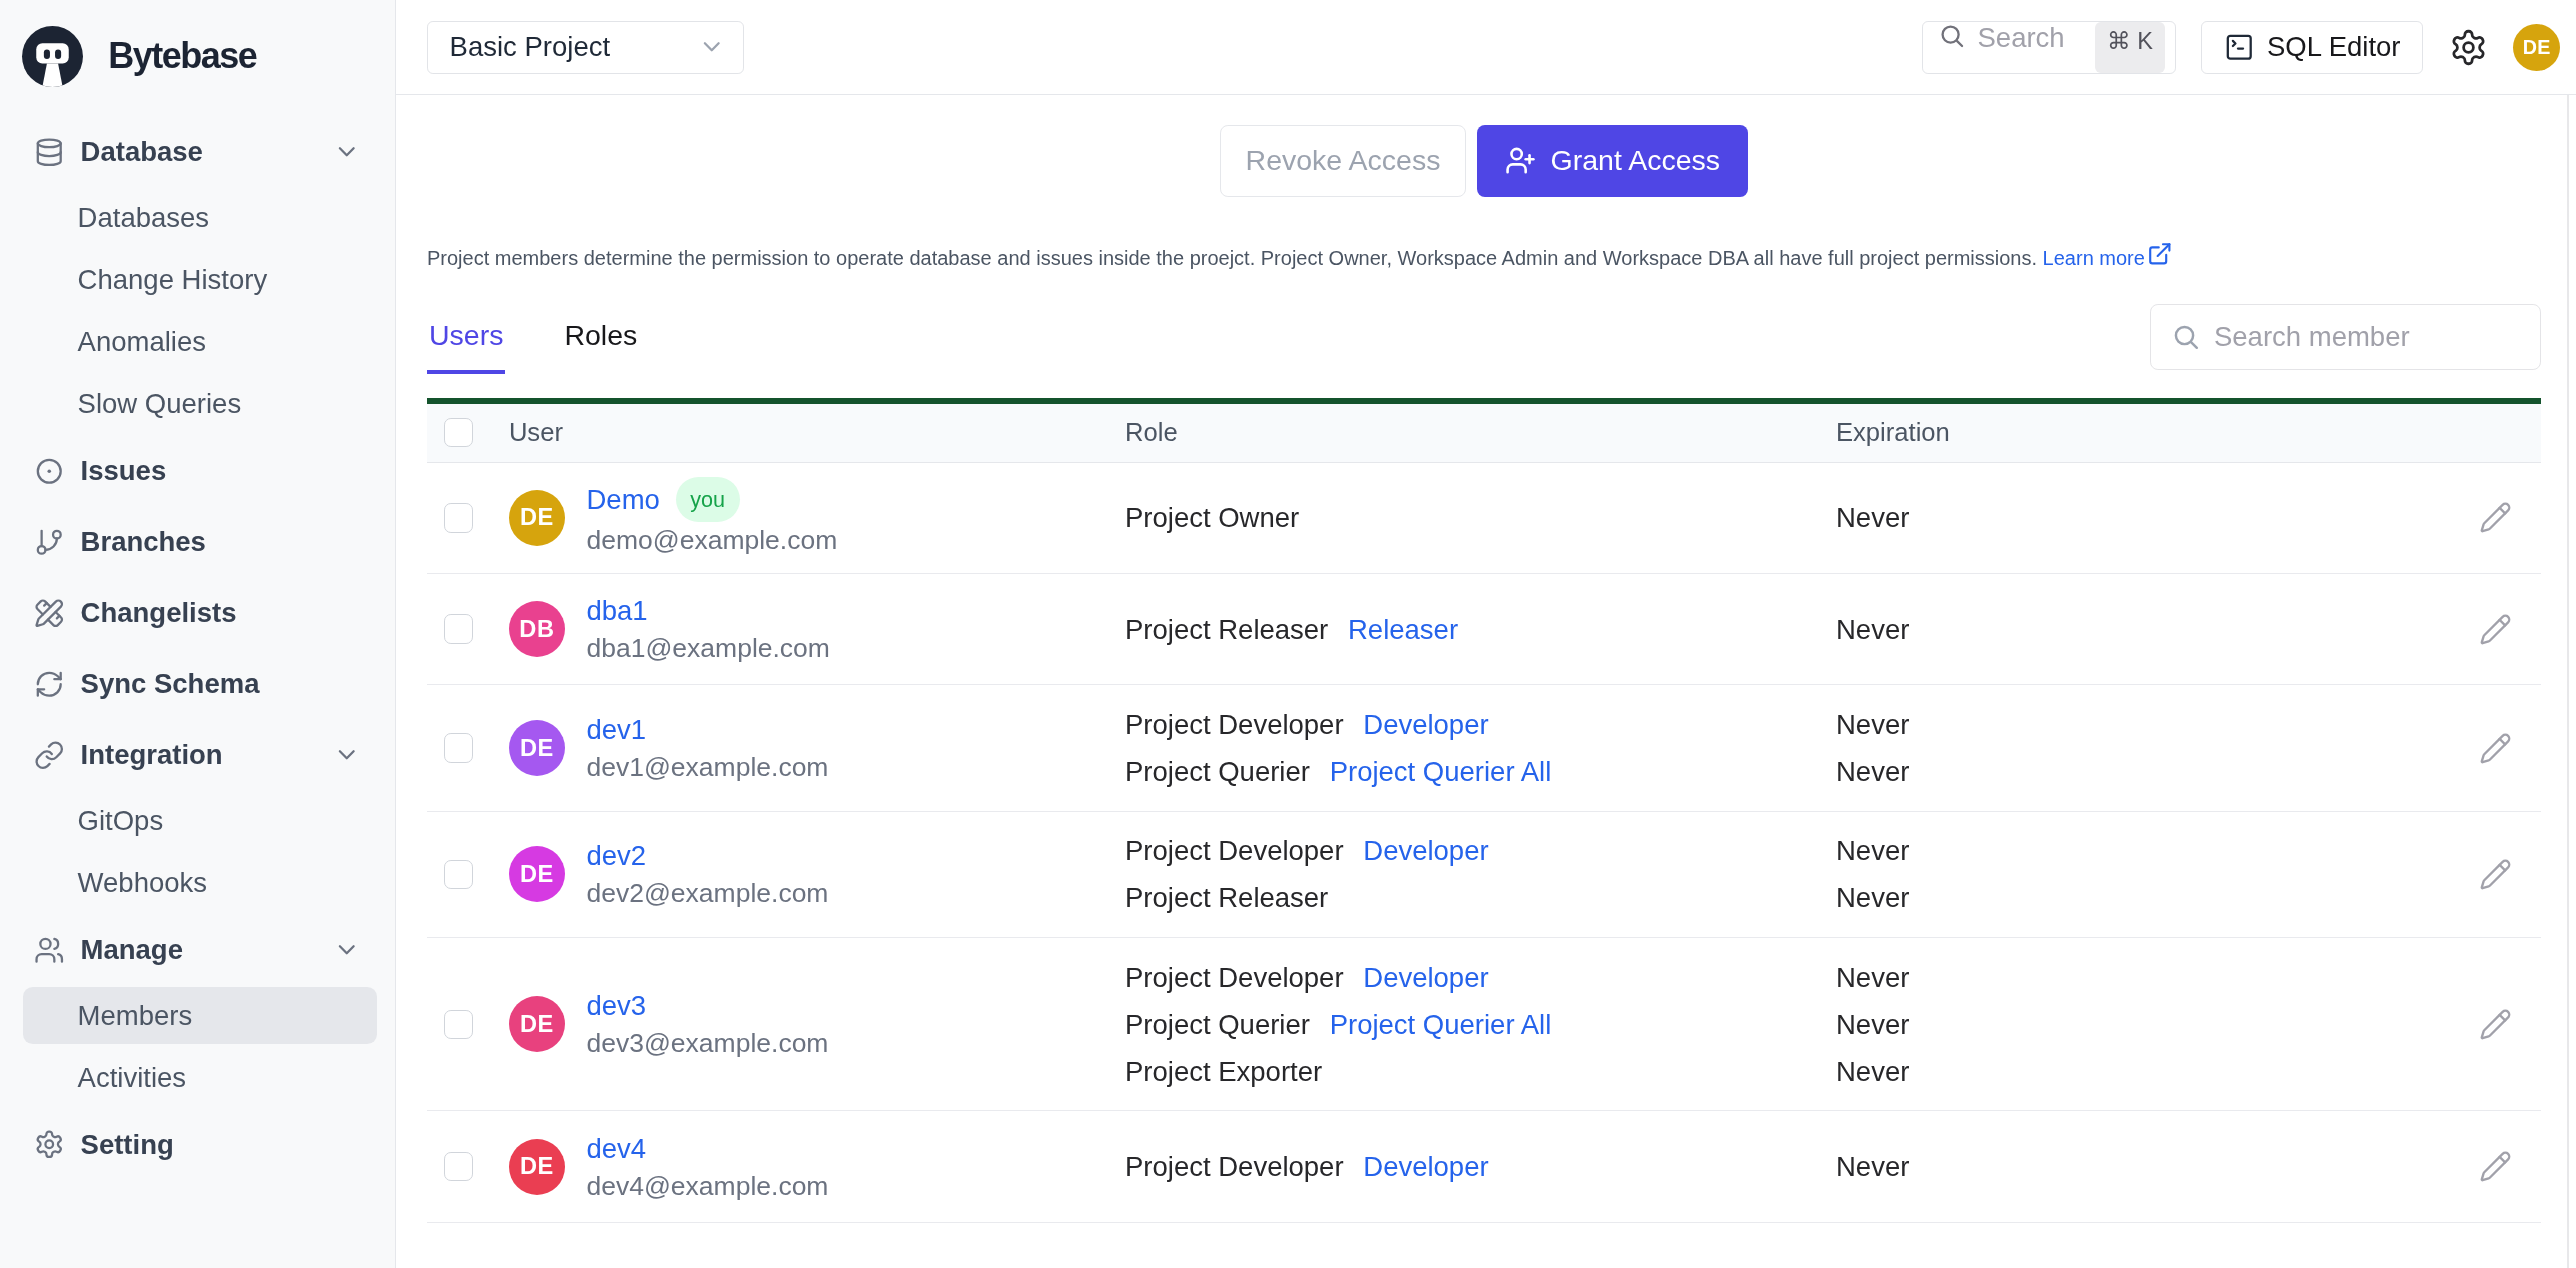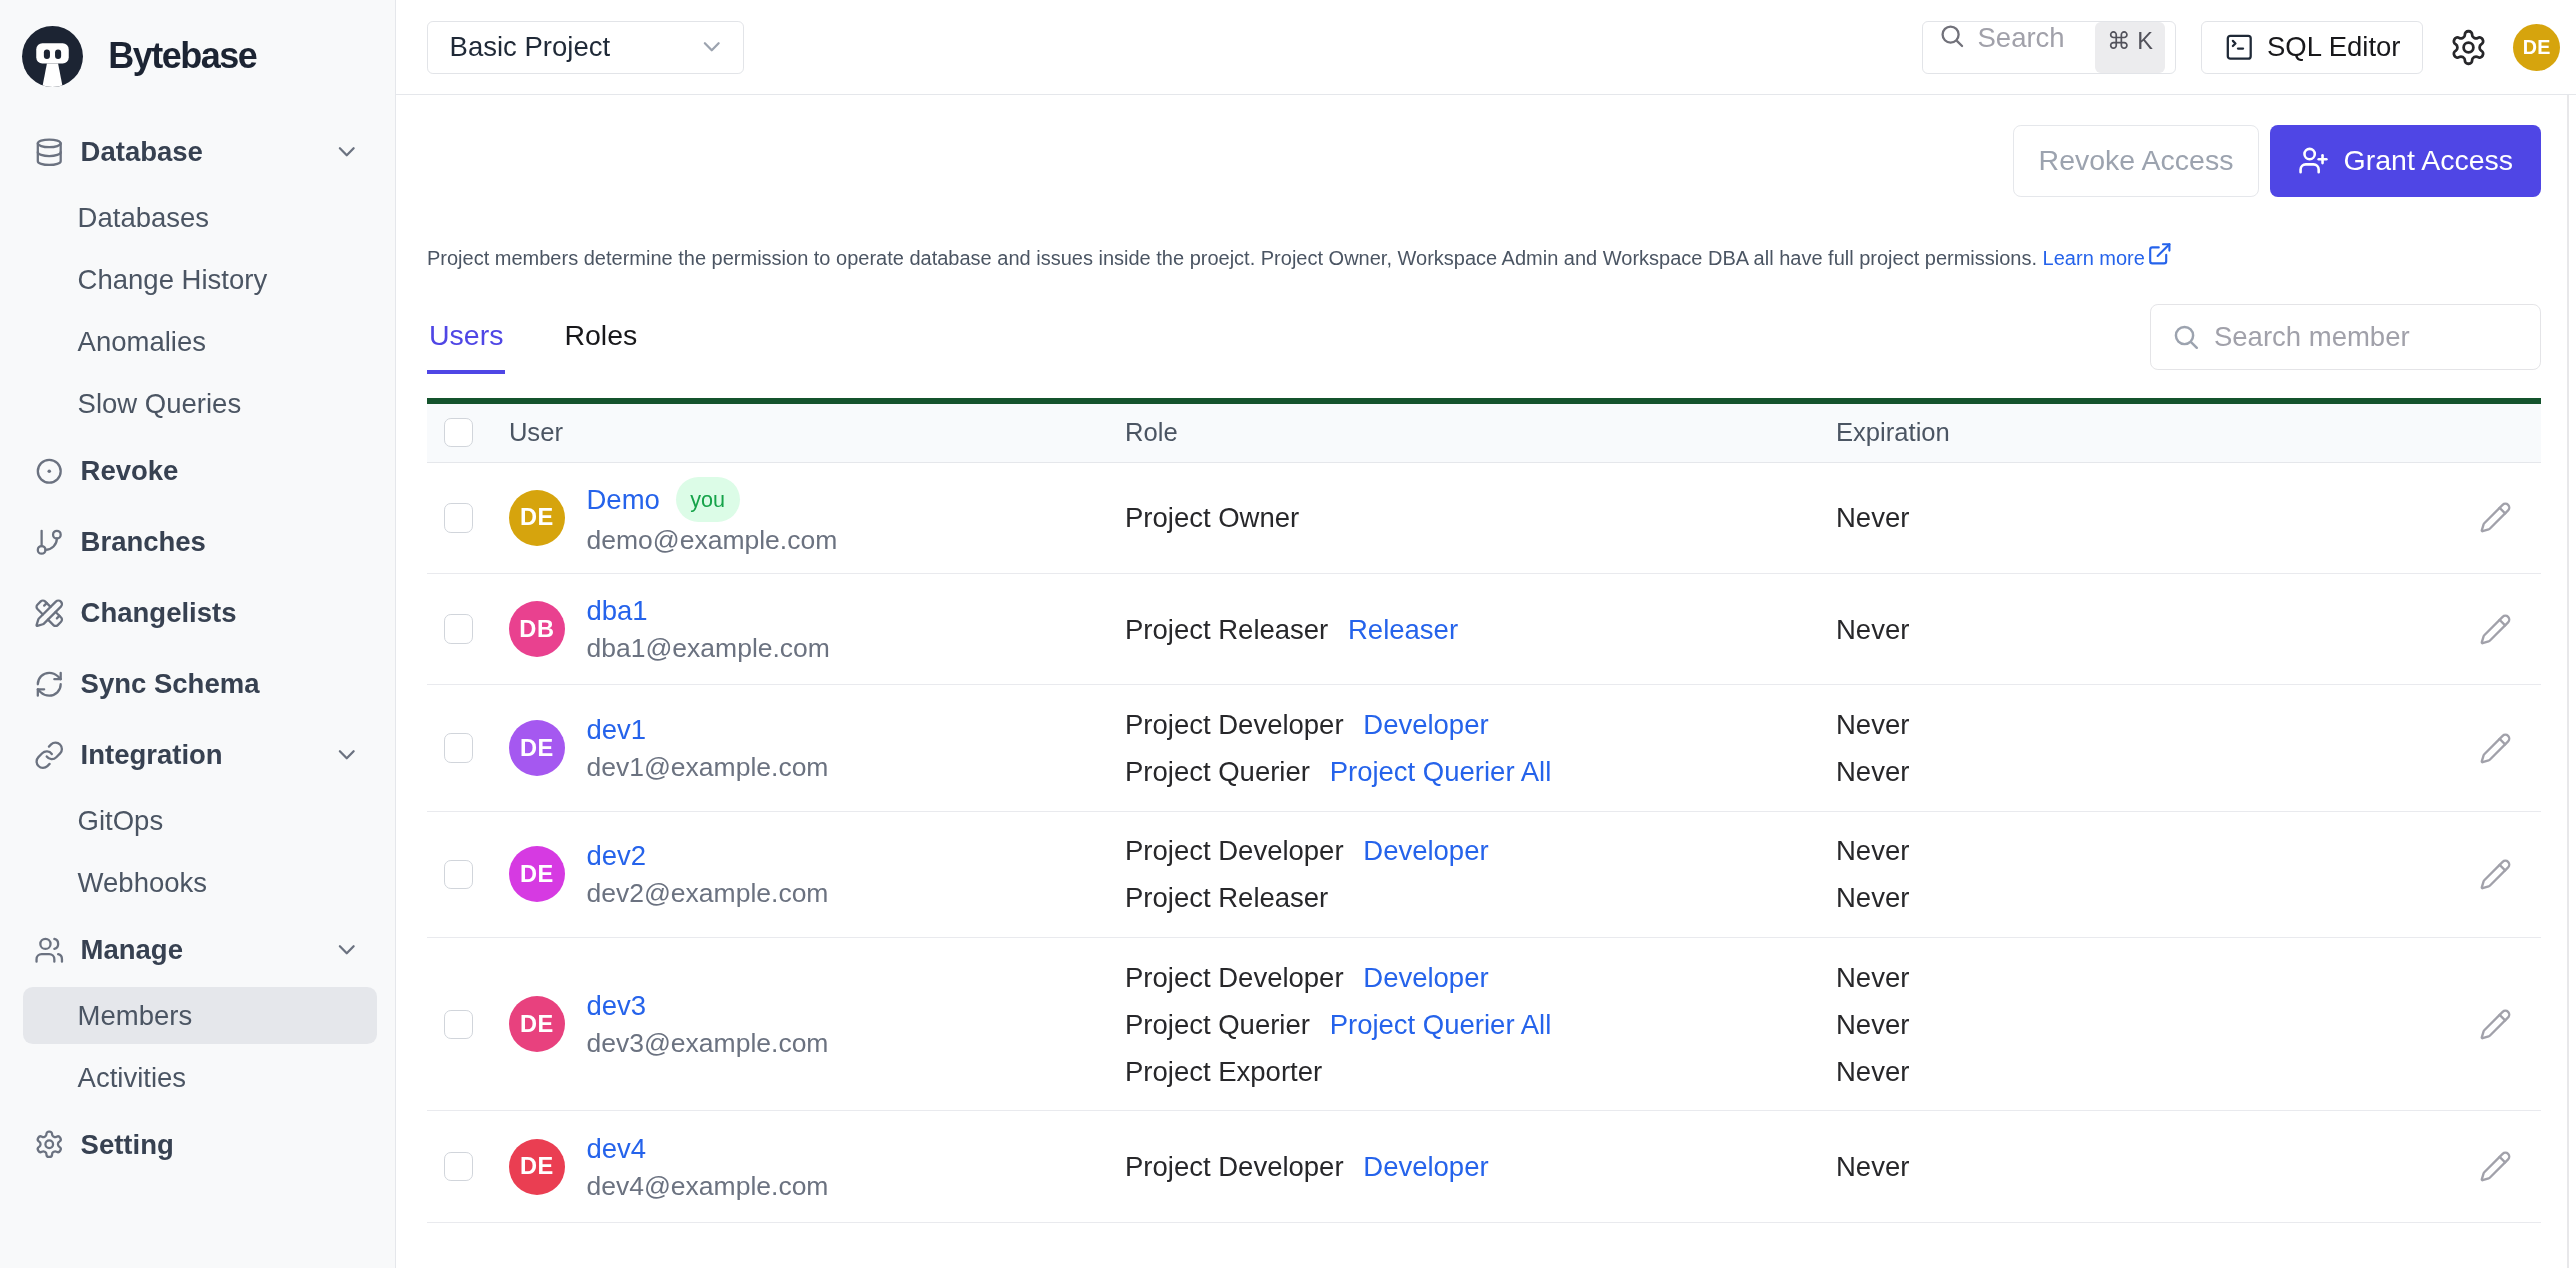--- a/index.html
+++ b/index.html
@@ -62,21 +62,21 @@
   .gear-btn svg { width:39px; height:39px; }
   .avatar-top {
     width:47px; height:47px; border-radius:50%; background:#d6a40d;
     color:#fff; font-size:19.7px; font-weight:700; display:flex; align-items:center; justify-content:center;
     cursor:pointer; letter-spacing:0.5px;
   }
 
   .content { padding:29.5px 35px 0 31px; flex:1; }
   .scroll-line { position:absolute; right:6.9px; top:95px; bottom:0; width:2px; background:#e8e8ea; }
 
-  .actions-row { display:flex; justify-content:flex-end; gap:11px; }
+  .actions-row { display:flex; justify-content:center; gap:11px; }
   .btn { height:72px; border-radius:7.9px; font-size:28.5px; display:flex; align-items:center; justify-content:center; cursor:pointer; }
   .btn-revoke { width:246px; background:#fff; border:1px solid #e5e7eb; color:#9ca3af; }
   .btn-grant { width:271px; background:#4f46e5; border:none; color:#fff; gap:14.7px; }
   .btn-grant svg { width:31px; height:31px; color:#fff; }
 
   .description { margin-top:40px; font-size:20px; line-height:42px; color:#4b5563; max-width:2070px; }
   .learn-link { color:#2563eb; text-decoration:none; cursor:pointer; white-space:nowrap; }
   .ext-icon { display:inline-block; width:25.6px; height:25.6px; vertical-align:-2px; margin-left:2px; color:#2563eb; }
 
   .tabs-row { margin-top:25.6px; display:flex; align-items:flex-end; justify-content:space-between; }
@@ -163,21 +163,21 @@
         <span class="nav-label">Anomalies</span>
       </div>
       <div class="nav-item sub">
         <span class="nav-label">Slow Queries</span>
       </div>
       <div class="nav-item parent">
         <svg class="nav-icon" viewBox="0 0 24 24" fill="none" stroke="currentColor" stroke-width="1.8" stroke-linecap="round" stroke-linejoin="round">
           <circle cx="12" cy="12" r="9"></circle>
           <circle cx="12" cy="12" r="1.4" fill="currentColor" stroke="none"></circle>
         </svg>
-        <span class="nav-label">Revoke</span>
+        <span class="nav-label">Issues</span>
       </div>
       <div class="nav-item parent">
         <svg class="nav-icon" viewBox="0 0 24 24" fill="none" stroke="currentColor" stroke-width="1.8" stroke-linecap="round" stroke-linejoin="round">
           <line x1="6" y1="3" x2="6" y2="15"></line>
           <circle cx="18" cy="6" r="3"></circle>
           <circle cx="6" cy="18" r="3"></circle>
           <path d="M18 9a9 9 0 0 1-9 9"></path>
         </svg>
         <span class="nav-label">Branches</span>
       </div>

